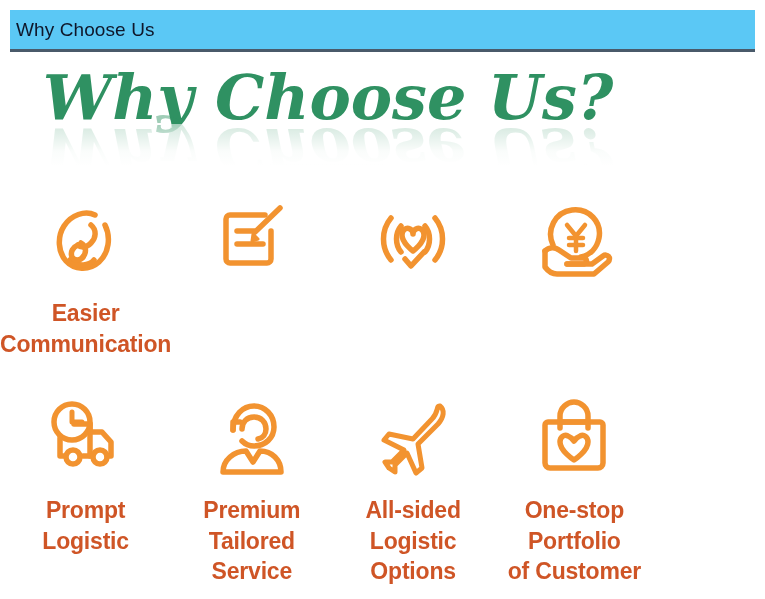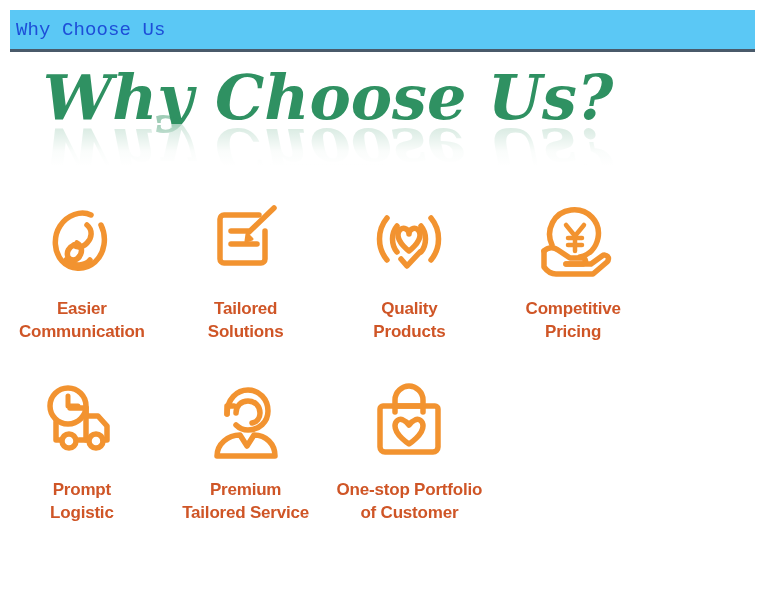--- a/index.html
+++ b/index.html
@@ -22,23 +22,23 @@
     top: 10px;
     width: 745px;
     height: 42px;
     background: #5BC8F5;
     border-bottom: 3px solid #4A5A6A;
     box-sizing: border-box;
     display: flex;
     align-items: center;
   }
   .window-title {
-    color: #1d4ed8;
+    color: #0f172a;
     font-size: 19px;
-    font-family: Liberation Mono, monospace;
+    font-family: Liberation Sans, sans-serif;
     letter-spacing: 0.1px;
     padding-left: 6px;
     white-space: nowrap;
   }
 
   
   .poster {
     position: absolute;
     left: 0;
     top: 55px;
@@ -87,21 +87,21 @@
     display: flex;
     align-items: center;
     justify-content: center;
   }
   .cell-icon svg {
     display: block;
   }
   .cell-label {
     margin-top: 12px;
     color: #CF5526;
-    font-size: 17px;
+    font-size: 23px;
     font-weight: bold;
     line-height: 1.33;
     text-align: center;
     font-family: "Liberation Sans", sans-serif;
     white-space: pre-line;
     letter-spacing: -0.2px;
   }
 </style>
 </head>
 <body>
@@ -151,55 +151,49 @@
     <div class="cell">
       <span class="cell-icon">
         <svg width="86" height="86" viewBox="0 0 86 86" fill="none" stroke="#F29330" stroke-width="5.5" stroke-linecap="round" stroke-linejoin="round">
           <path d="M56 18 H21 a4 4 0 0 0 -4 4 V62 a4 4 0 0 0 4 4 H58 a4 4 0 0 0 4 -4 V34"></path>
           <line x1="28" y1="34" x2="45" y2="34"></line>
           <line x1="28" y1="47" x2="54" y2="47"></line>
           <path d="M46 35 L71 11"></path>
           <path d="M44 37 L43 44 L49 42 Z" fill="#F29330" stroke-width="3"></path>
         </svg>
       </span>
-      <div class="cell-label">Tailored
-Solutions</div>
     </div>
 
     <div class="cell">
       <span class="cell-icon">
         <svg width="86" height="86" viewBox="0 0 86 86" fill="none" stroke="#F29330" stroke-width="5.5" stroke-linecap="round" stroke-linejoin="round">
           <path d="M31 29 C25 36 25 48 31 55"></path>
           <path d="M21 21 C11 33 11 51 21 63"></path>
           <path d="M55 29 C61 36 61 48 55 55"></path>
           <path d="M65 21 C75 33 75 51 65 63"></path>
           <path d="M43 54 C43 54 32 46 32 38 C32 33 36 30 40 32 C42 33 43 35 43 37 C43 35 44 33 46 32 C50 30 54 33 54 38 C54 46 43 54 43 54 Z"></path>
           <path d="M35 62 L41 69 L54 55"></path>
         </svg>
       </span>
-      <div class="cell-label">Quality
-Products</div>
     </div>
 
     <div class="cell">
       <span class="cell-icon">
         <svg width="86" height="86" viewBox="0 0 86 86" fill="none" stroke="#F29330" stroke-width="5.5" stroke-linecap="round" stroke-linejoin="round">
           <path d="M22 48 C15 33 24 15 41 13 C58 11 71 25 68 41 C66 51 59 58 50 60"></path>
           <g stroke-width="4.5">
             <path d="M36 28 L45 39 L54 28"></path>
             <line x1="38" y1="41" x2="52" y2="41"></line>
             <line x1="38" y1="48" x2="52" y2="48"></line>
             <line x1="45" y1="39" x2="45" y2="54"></line>
           </g>
           <path d="M14 54 C18 50 24 50 28 53 L40 61 L52 61 C56 61 57 66 53 67 L36 67"></path>
           <path d="M36 67 L61 67 L72 59 C76 56 81 61 77 65 L63 77 L26 77 C21 77 17 74 14 70 L14 54"></path>
         </svg>
       </span>
-      <div class="cell-label">Competitive
-Pricing</div>
     </div>
 
     <div class="cell">
       <span class="cell-icon">
         <svg width="86" height="86" viewBox="0 0 86 86" fill="none" stroke="#F29330" stroke-width="5.5" stroke-linecap="round" stroke-linejoin="round">
           <circle cx="29" cy="28" r="18"></circle>
           <path d="M29 18 V28 H39" stroke-width="5"></path>
           <path d="M17 44 V62 H21"></path>
           <path d="M40 62 H47"></path>
           <path d="M47 30 V62"></path>
@@ -219,20 +213,29 @@
           <path d="M24 36 C24 21 34 12 45 12 C56 12 65 21 65 33 C65 44 56 52 45 52 C40 52 36 50 33 47"></path>
           <path d="M24 36 V28 H31"></path>
           <path d="M33 35 C33 28 38 23 45 23 C52 23 57 28 57 35 C57 40 54 44 49 45"></path>
           <path d="M20 78 C20 66 31 57 43 57 L50 68 L57 57 C69 57 78 66 78 78 Z" transform="translate(-6,0)"></path>
         </svg>
       </span>
       <div class="cell-label">Premium
 Tailored Service</div>
     </div>
 
+    <div class="cell">
+      <span class="cell-icon">
+        <svg width="86" height="86" viewBox="0 0 86 86" fill="none" stroke="#F29330" stroke-width="5" stroke-linecap="round" stroke-linejoin="round">
+          <path d="M70 12 C75 16 74 23 68 30 L48 50 L52 74 L46 79 L37 59 L25 71 L25 78 L19 74 L15 68 L22 68 L34 56 L14 46 L19 40 L43 45 L62 25 C69 18 66 11 70 12 Z"></path>
+        </svg>
+      </span>
+      <div class="cell-label">All-sided
+Logistic Options</div>
+    </div>
 
     <div class="cell">
       <span class="cell-icon">
         <svg width="86" height="86" viewBox="0 0 86 86" fill="none" stroke="#F29330" stroke-width="5.5" stroke-linecap="round" stroke-linejoin="round">
           <path d="M17 28 H69 a3 3 0 0 1 3 3 V69 a5 5 0 0 1 -5 5 H19 a5 5 0 0 1 -5 -5 V31 a3 3 0 0 1 3 -3 Z"></path>
           <path d="M29 34 V22 C29 14 36 8 43 8 C50 8 57 14 57 22 V34"></path>
           <line x1="31" y1="28" x2="55" y2="28"></line>
           <path d="M43 66 C43 66 29 57 29 48 C29 43 33 40 37 42 C40 43 43 47 43 47 C43 47 46 43 49 42 C53 40 57 43 57 48 C57 57 43 66 43 66 Z"></path>
         </svg>
       </span>

